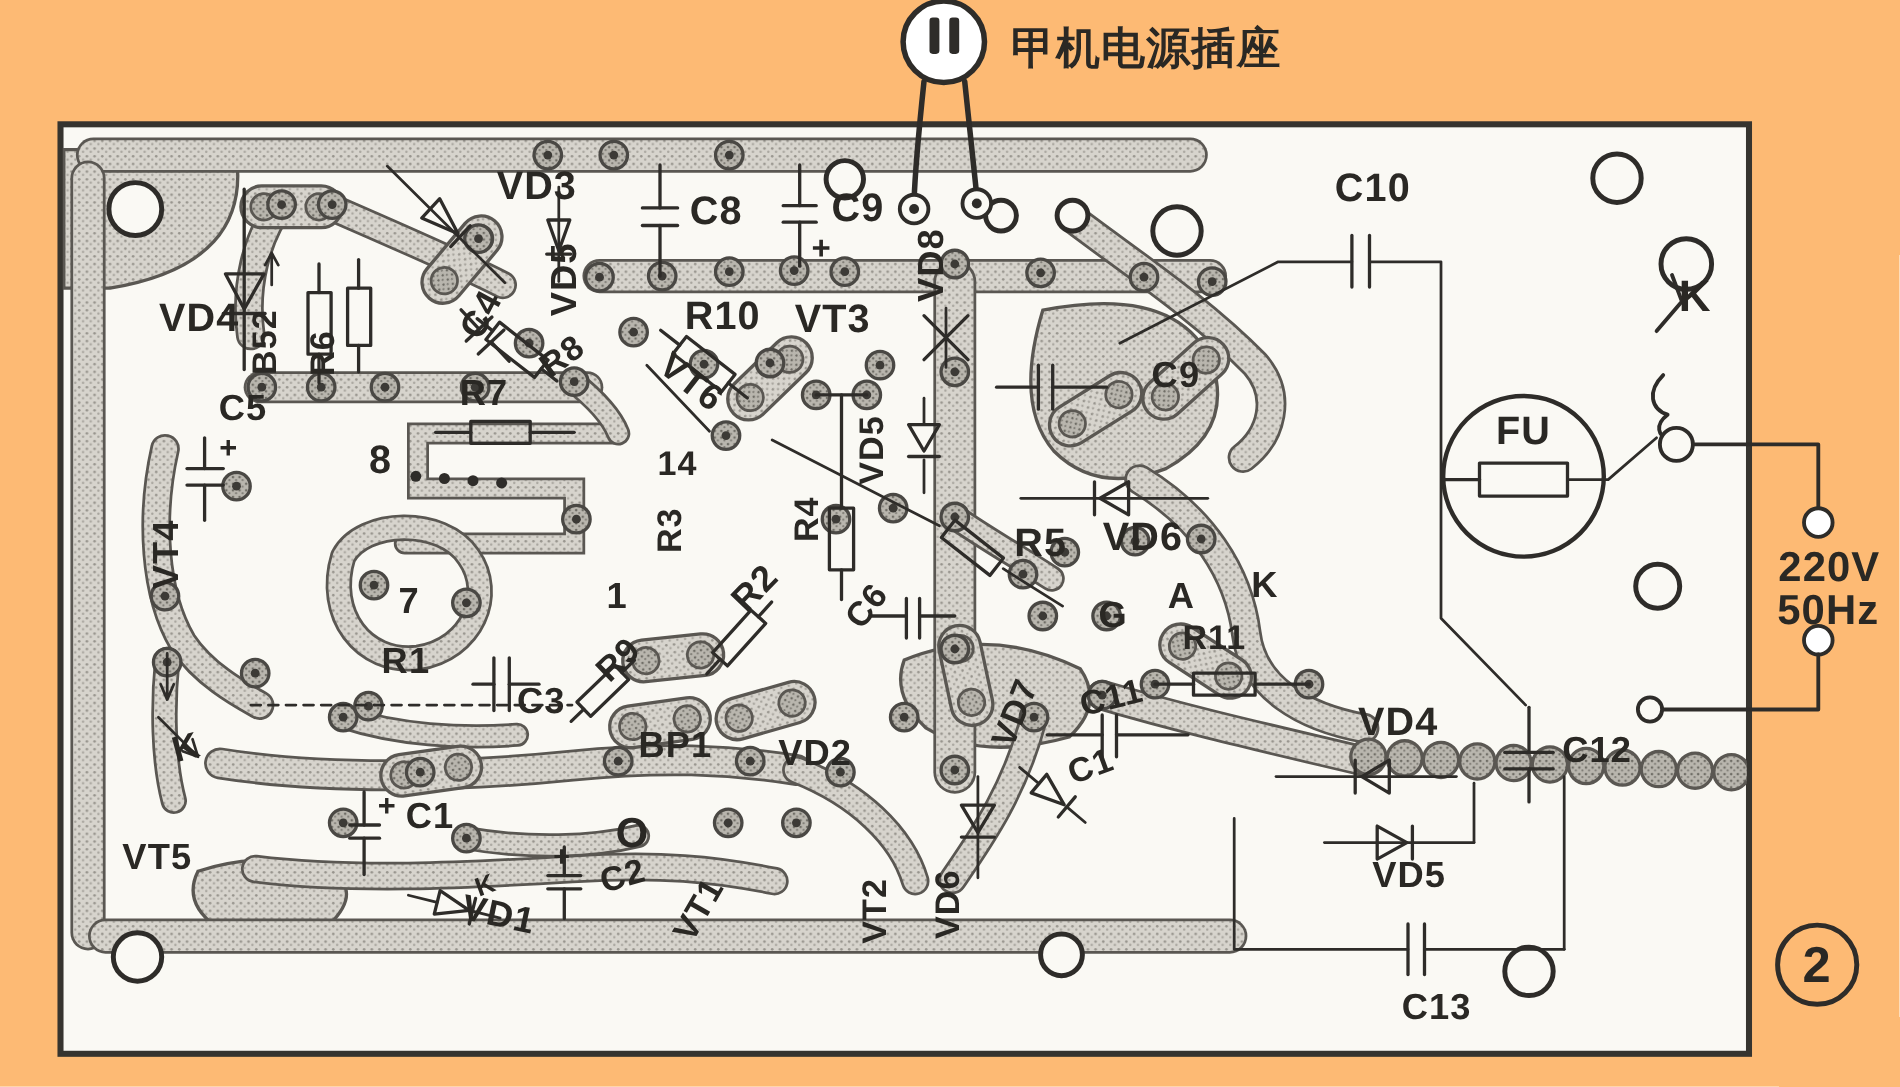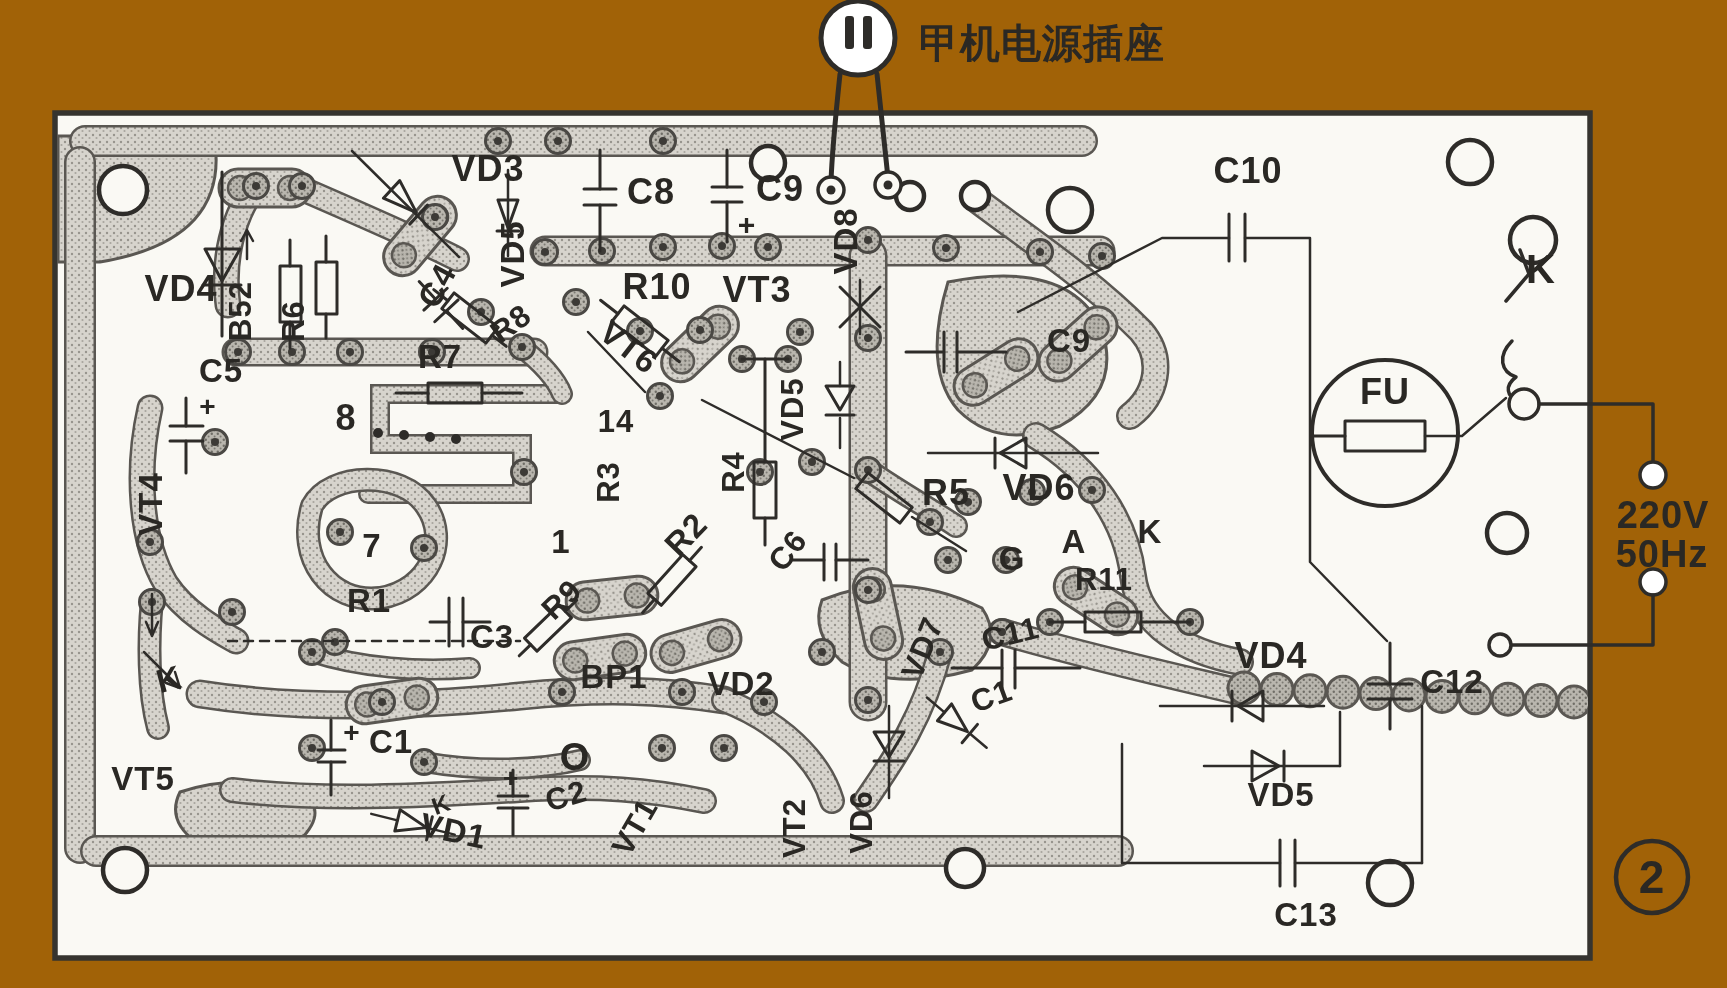--- a/index.html
+++ b/index.html
@@ -1,16 +1,16 @@
 <!DOCTYPE html>
 <html><head>
 <meta charset="utf-8">
 <style>
   html,body{margin:0;padding:0;background:#ffffff;}
-  #stage{position:relative;width:1727px;height:988px;background:#a16207;overflow:hidden;
+  #stage{position:relative;width:1727px;height:988px;background:#fdba74;overflow:hidden;
          font-family:"Liberation Sans", sans-serif;}
   svg{display:block;}
   #labels-layer text{
     fill:#2a2824;
     font-family:"Liberation Sans","DejaVu Sans",sans-serif;
     font-weight:700;
     text-anchor:middle;
     letter-spacing:1px;
   }
 </style>

